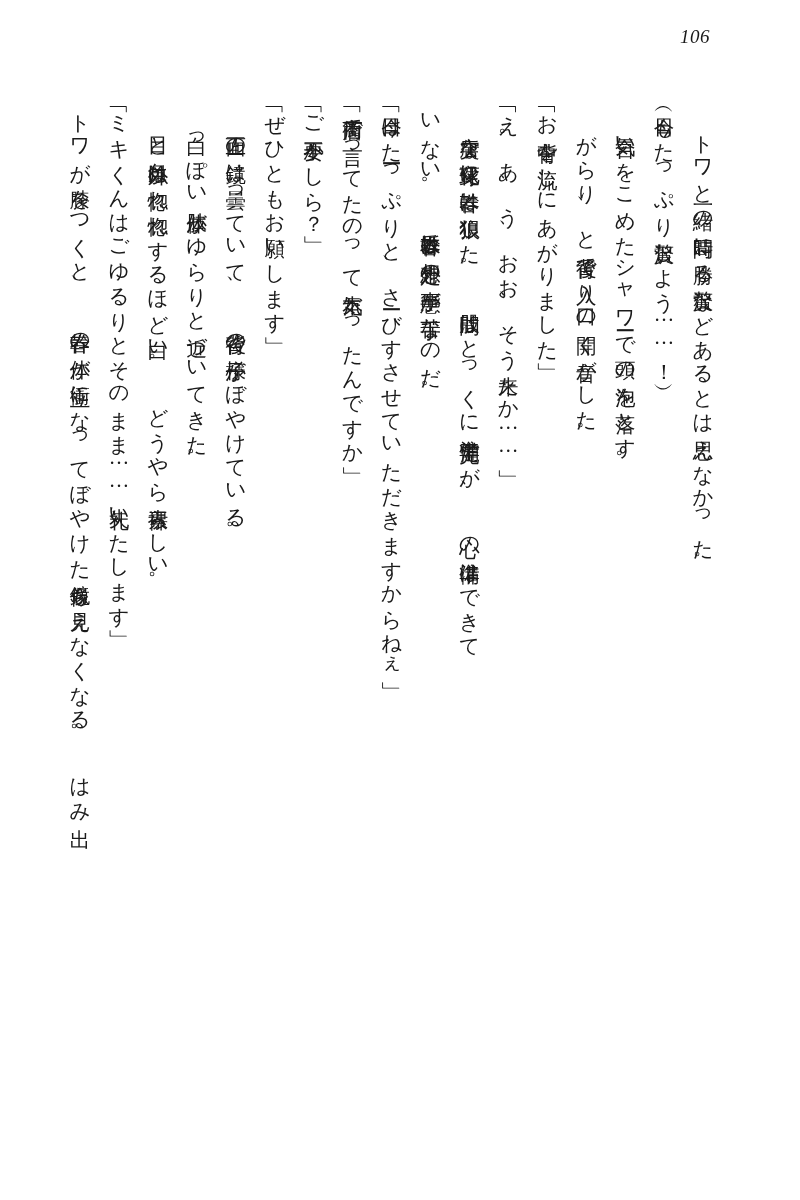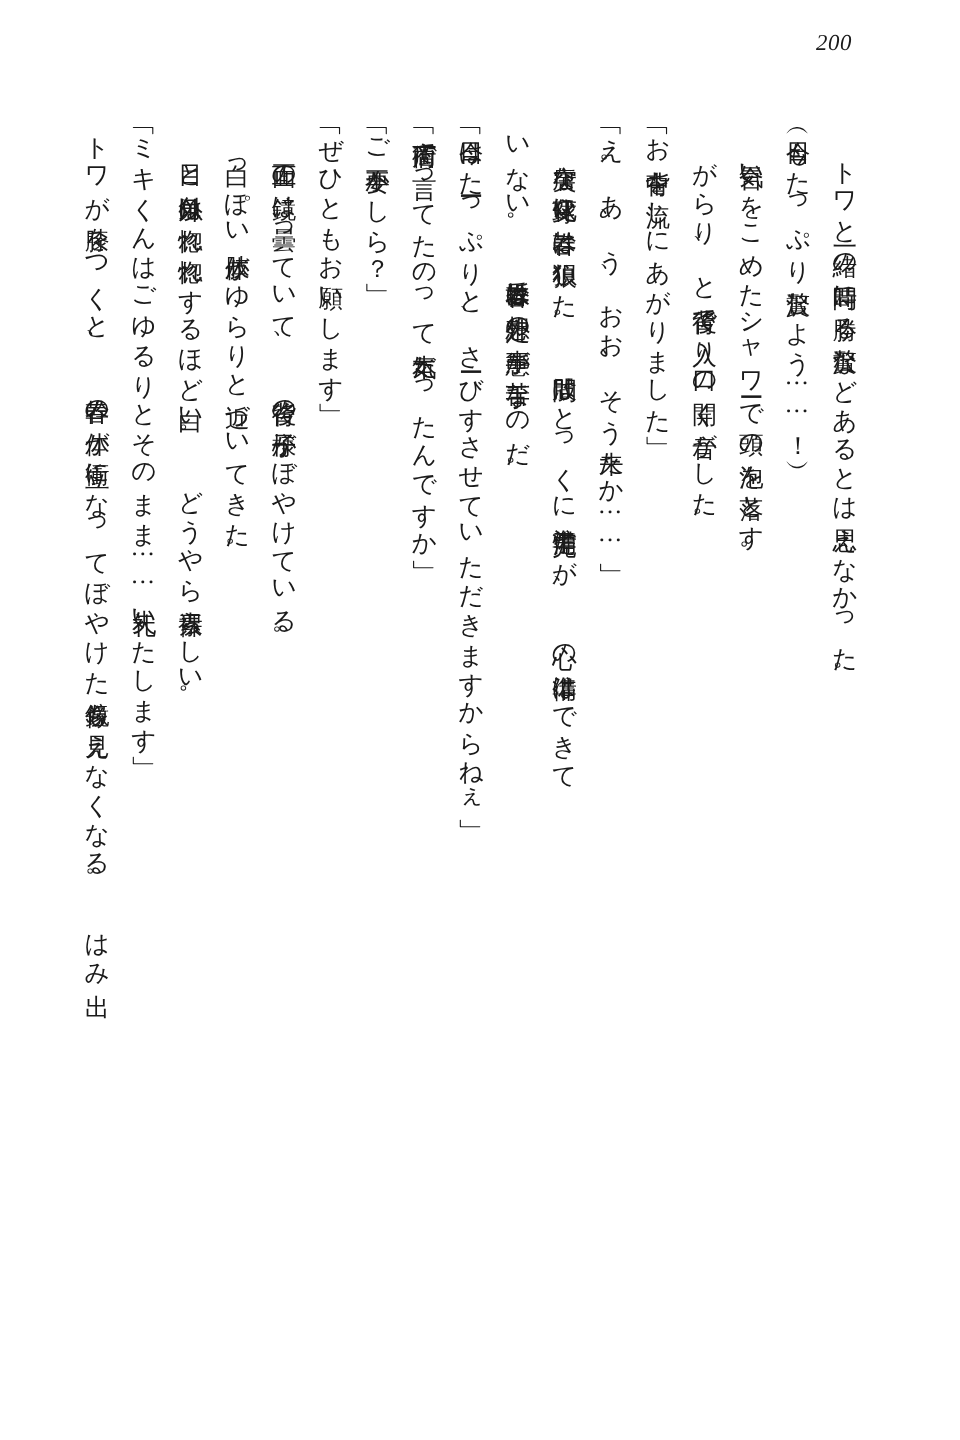--- a/index.html
+++ b/index.html
@@ -57,21 +57,21 @@
   }
   .indent {
     padding-top: 21px;
   }
 </style>
 </head>
 <body>
 
 <div class="page">
 
-  <div class="page-number">200</div>
+  <div class="page-number">106</div>
 
   <div class="body-text" id="body-text">
       <div class="line indent">トワと一緒の時間に勝る贅沢などあるとは思えなかった。</div>
       <div class="line">（今日もたっぷり贅沢しよう……！）</div>
       <div class="line indent">気合いをこめたシャワーで頭の泡を落とす。</div>
       <div class="line indent">がらり、と背後で入り口の開く音がした。</div>
       <div class="line">「お背中を流しにあがりました」</div>
       <div class="line">「え。あ、う、おお、そう来たか……」</div>
       <div class="line indent">唐突な変化球に幹春は狼狽した。　股間はとっくに準備完了だが、　心の準備はできて</div>
       <div class="line">いない。　香坂幹春は想定外の事態が苦手なのだ。</div>

